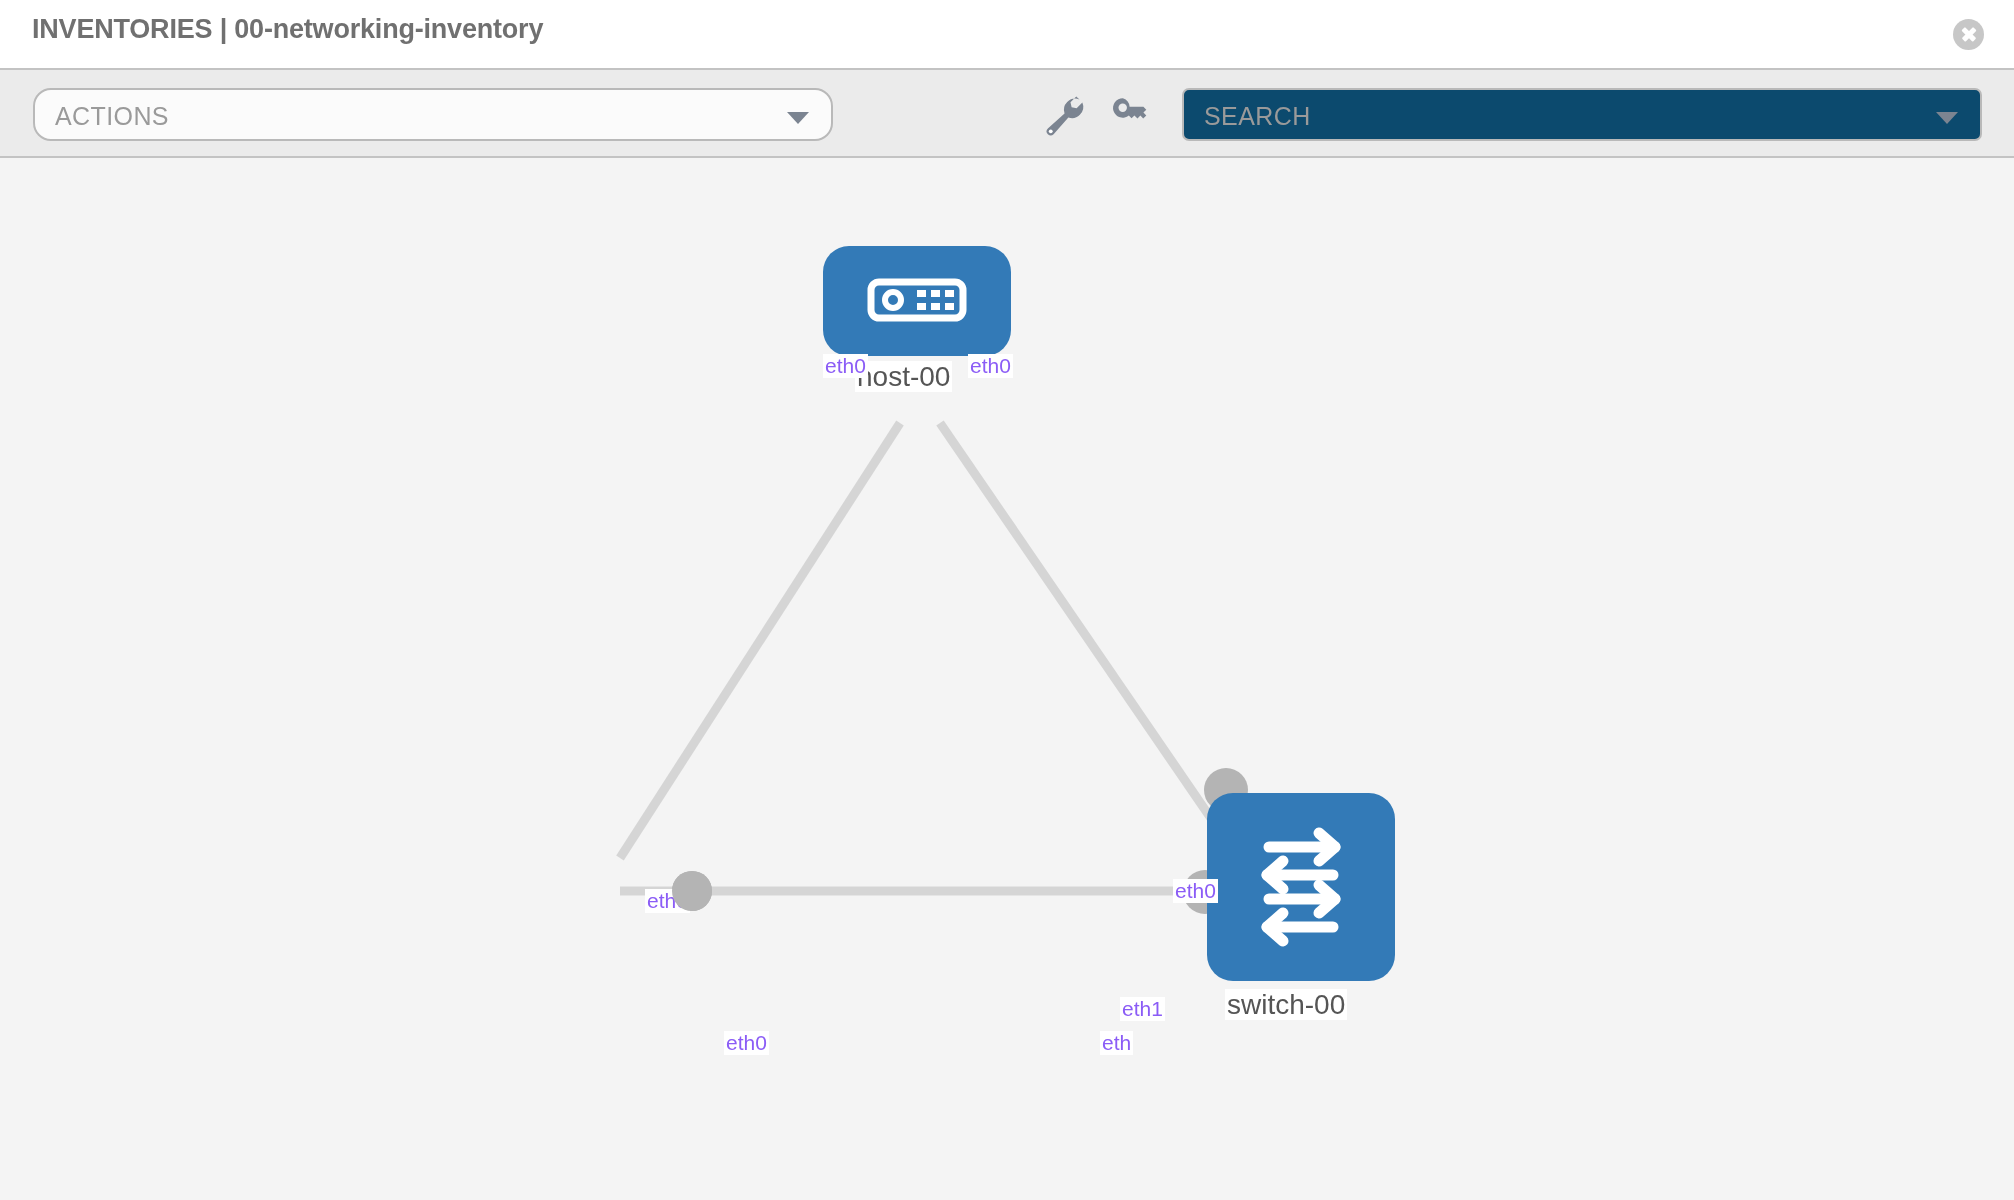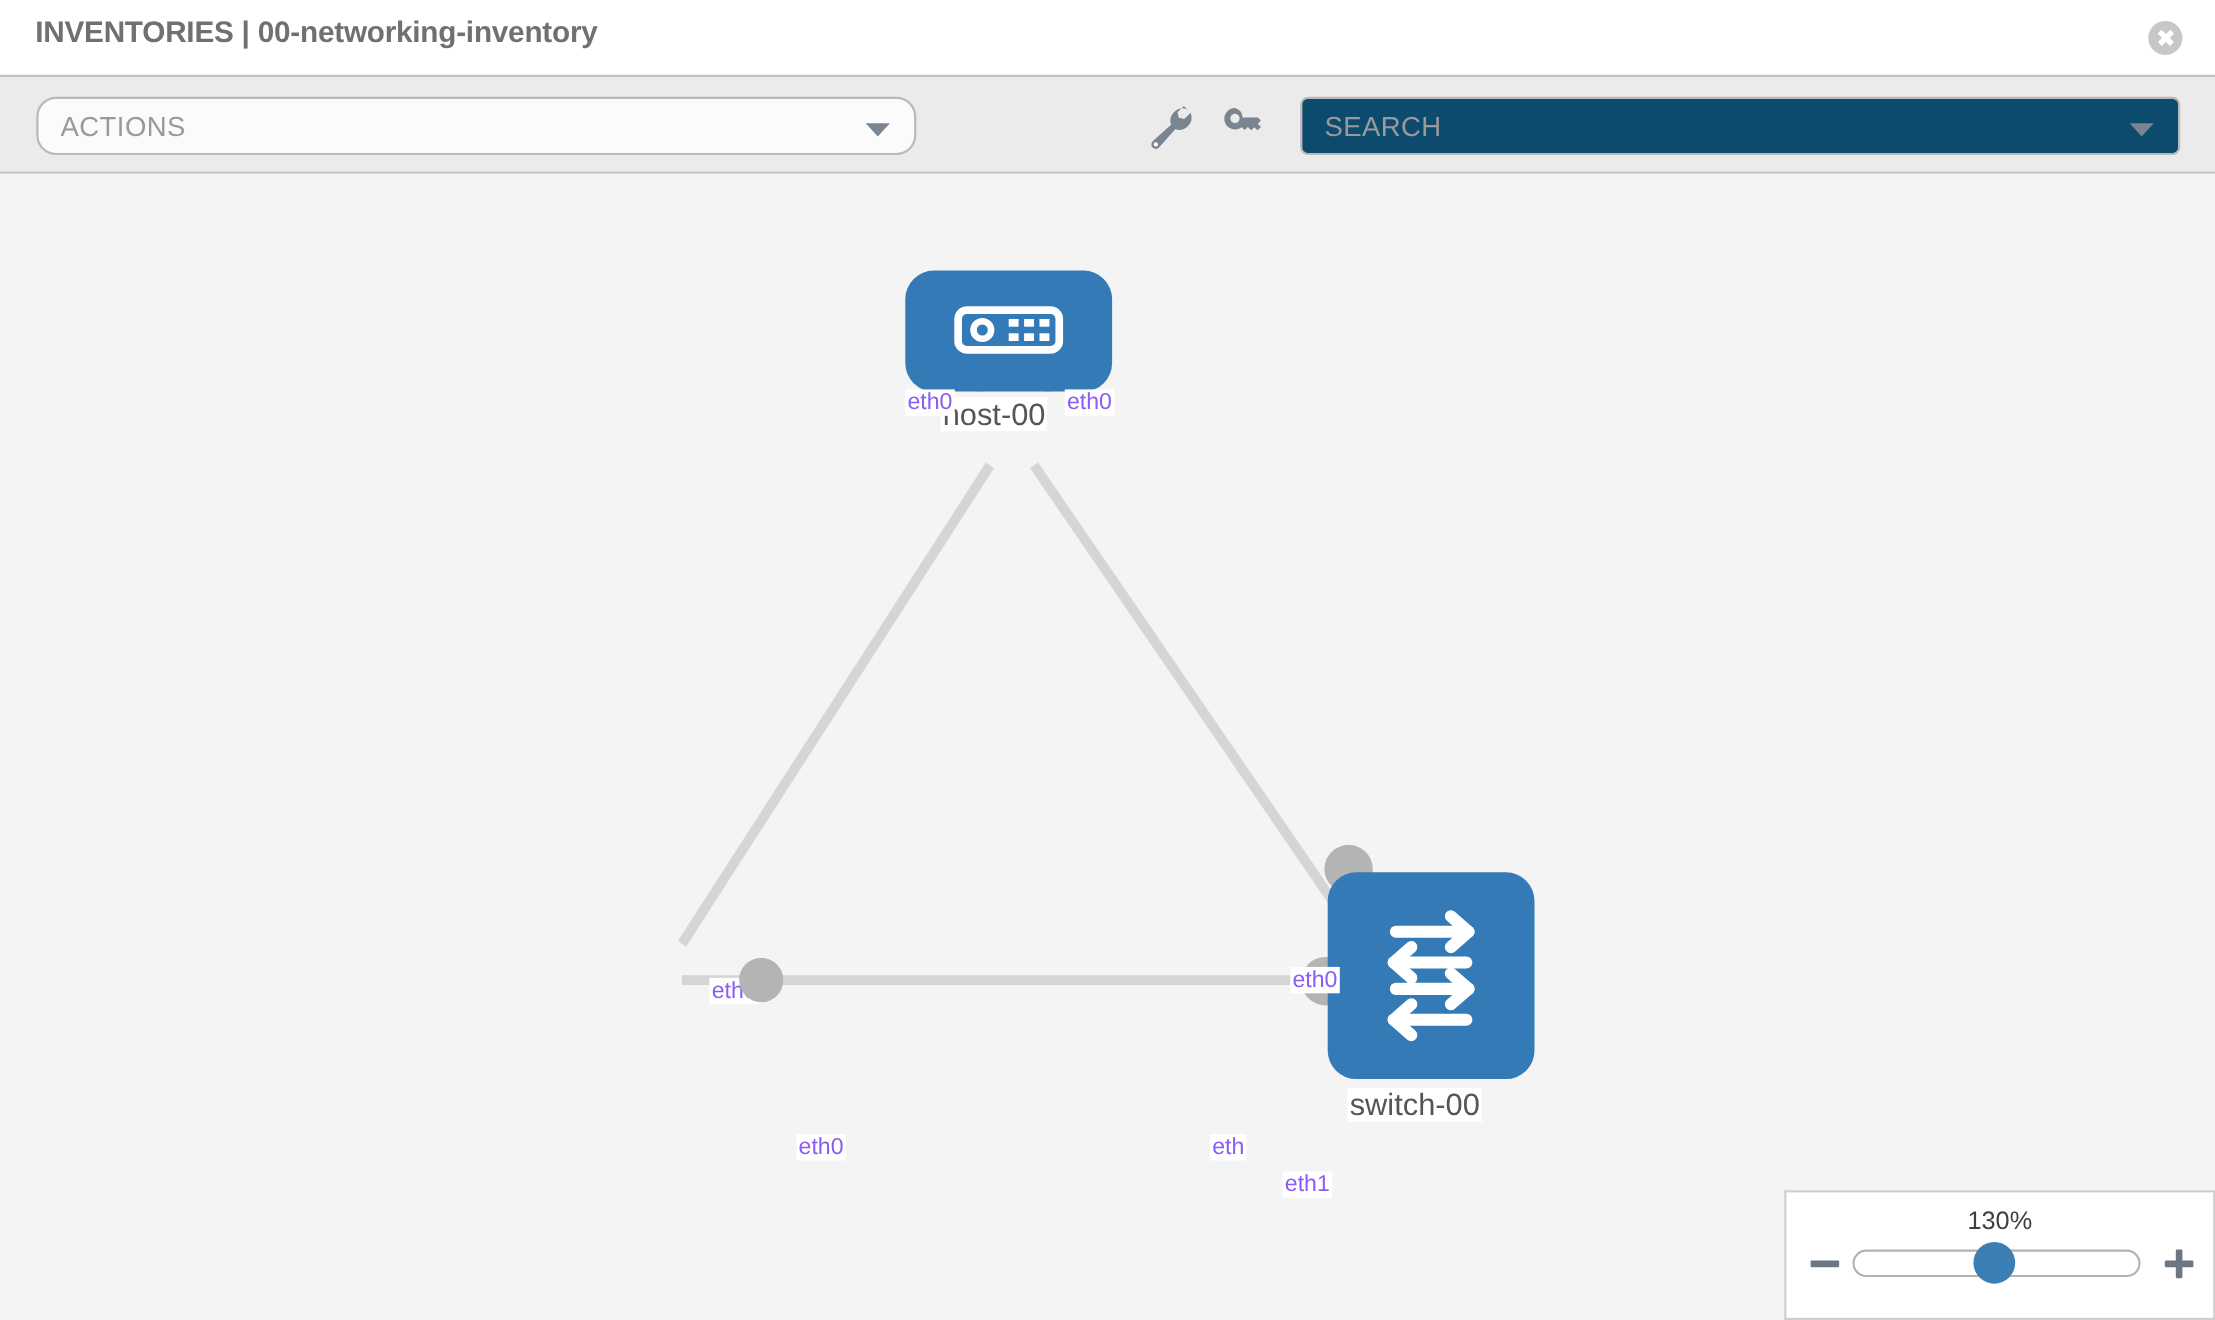--- a/index.html
+++ b/index.html
@@ -339,26 +339,19 @@
       </svg>
       <div class="node-label" style="left:18px; top:196px;">switch-00</div>
     </div>
 
     <div class="edge-label" style="left:823px; top:196px;">eth0</div>
     <div class="edge-label" style="left:968px; top:196px;">eth0</div>
     <div class="edge-label" style="left:645px; top:731px;">eth0</div>
     <div class="edge-label" style="left:1173px; top:721px;">eth0</div>
     <div class="edge-label" style="left:724px; top:873px;">eth0</div>
     <div class="edge-label" style="left:1100px; top:873px;">eth</div>
-    <div class="edge-label" style="left:1120px; top:907px;margin-left:46px;">eth1</div>
+    <div class="edge-label" style="left:1120px; top:839px;">eth1</div>
 
     <div class="connector" style="left:672px; top:713px; width:40px; height:40px; z-index:0;"></div>
   </div>
 
-  <div class="zoom-panel">
-    <div class="zoom-value">130%</div>
-    <div class="zoom-minus"></div>
-    <div class="zoom-track"></div>
-    <div class="zoom-thumb"></div>
-    <div class="zoom-plus"></div>
-  </div>
 
 </div>
 
 </body></html>

